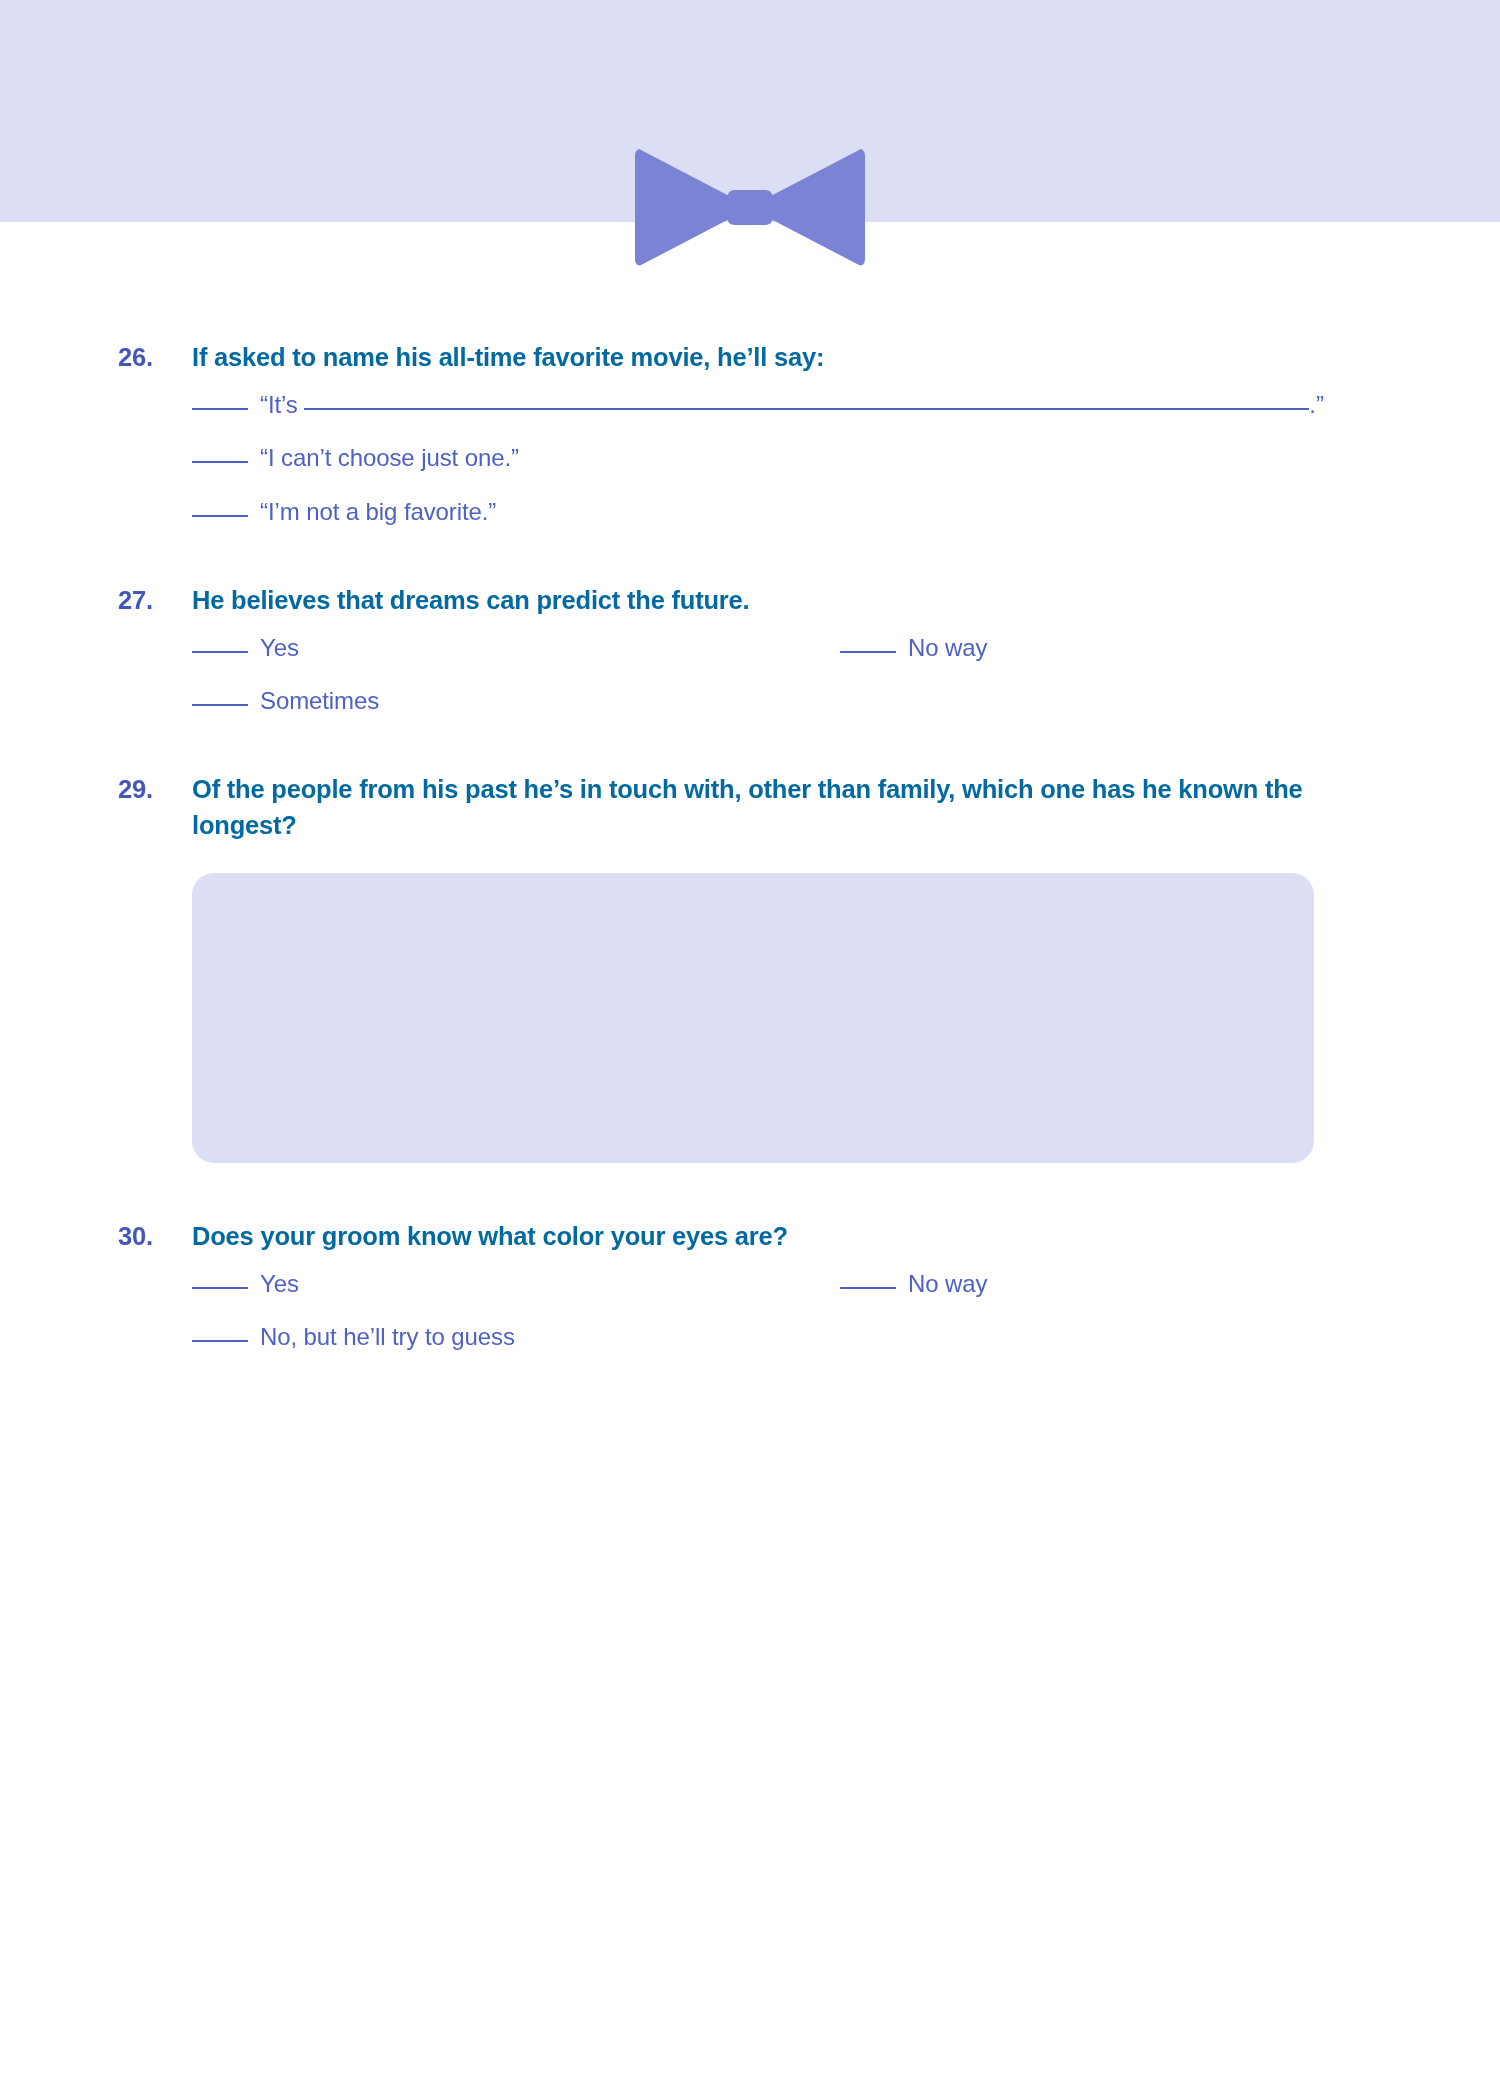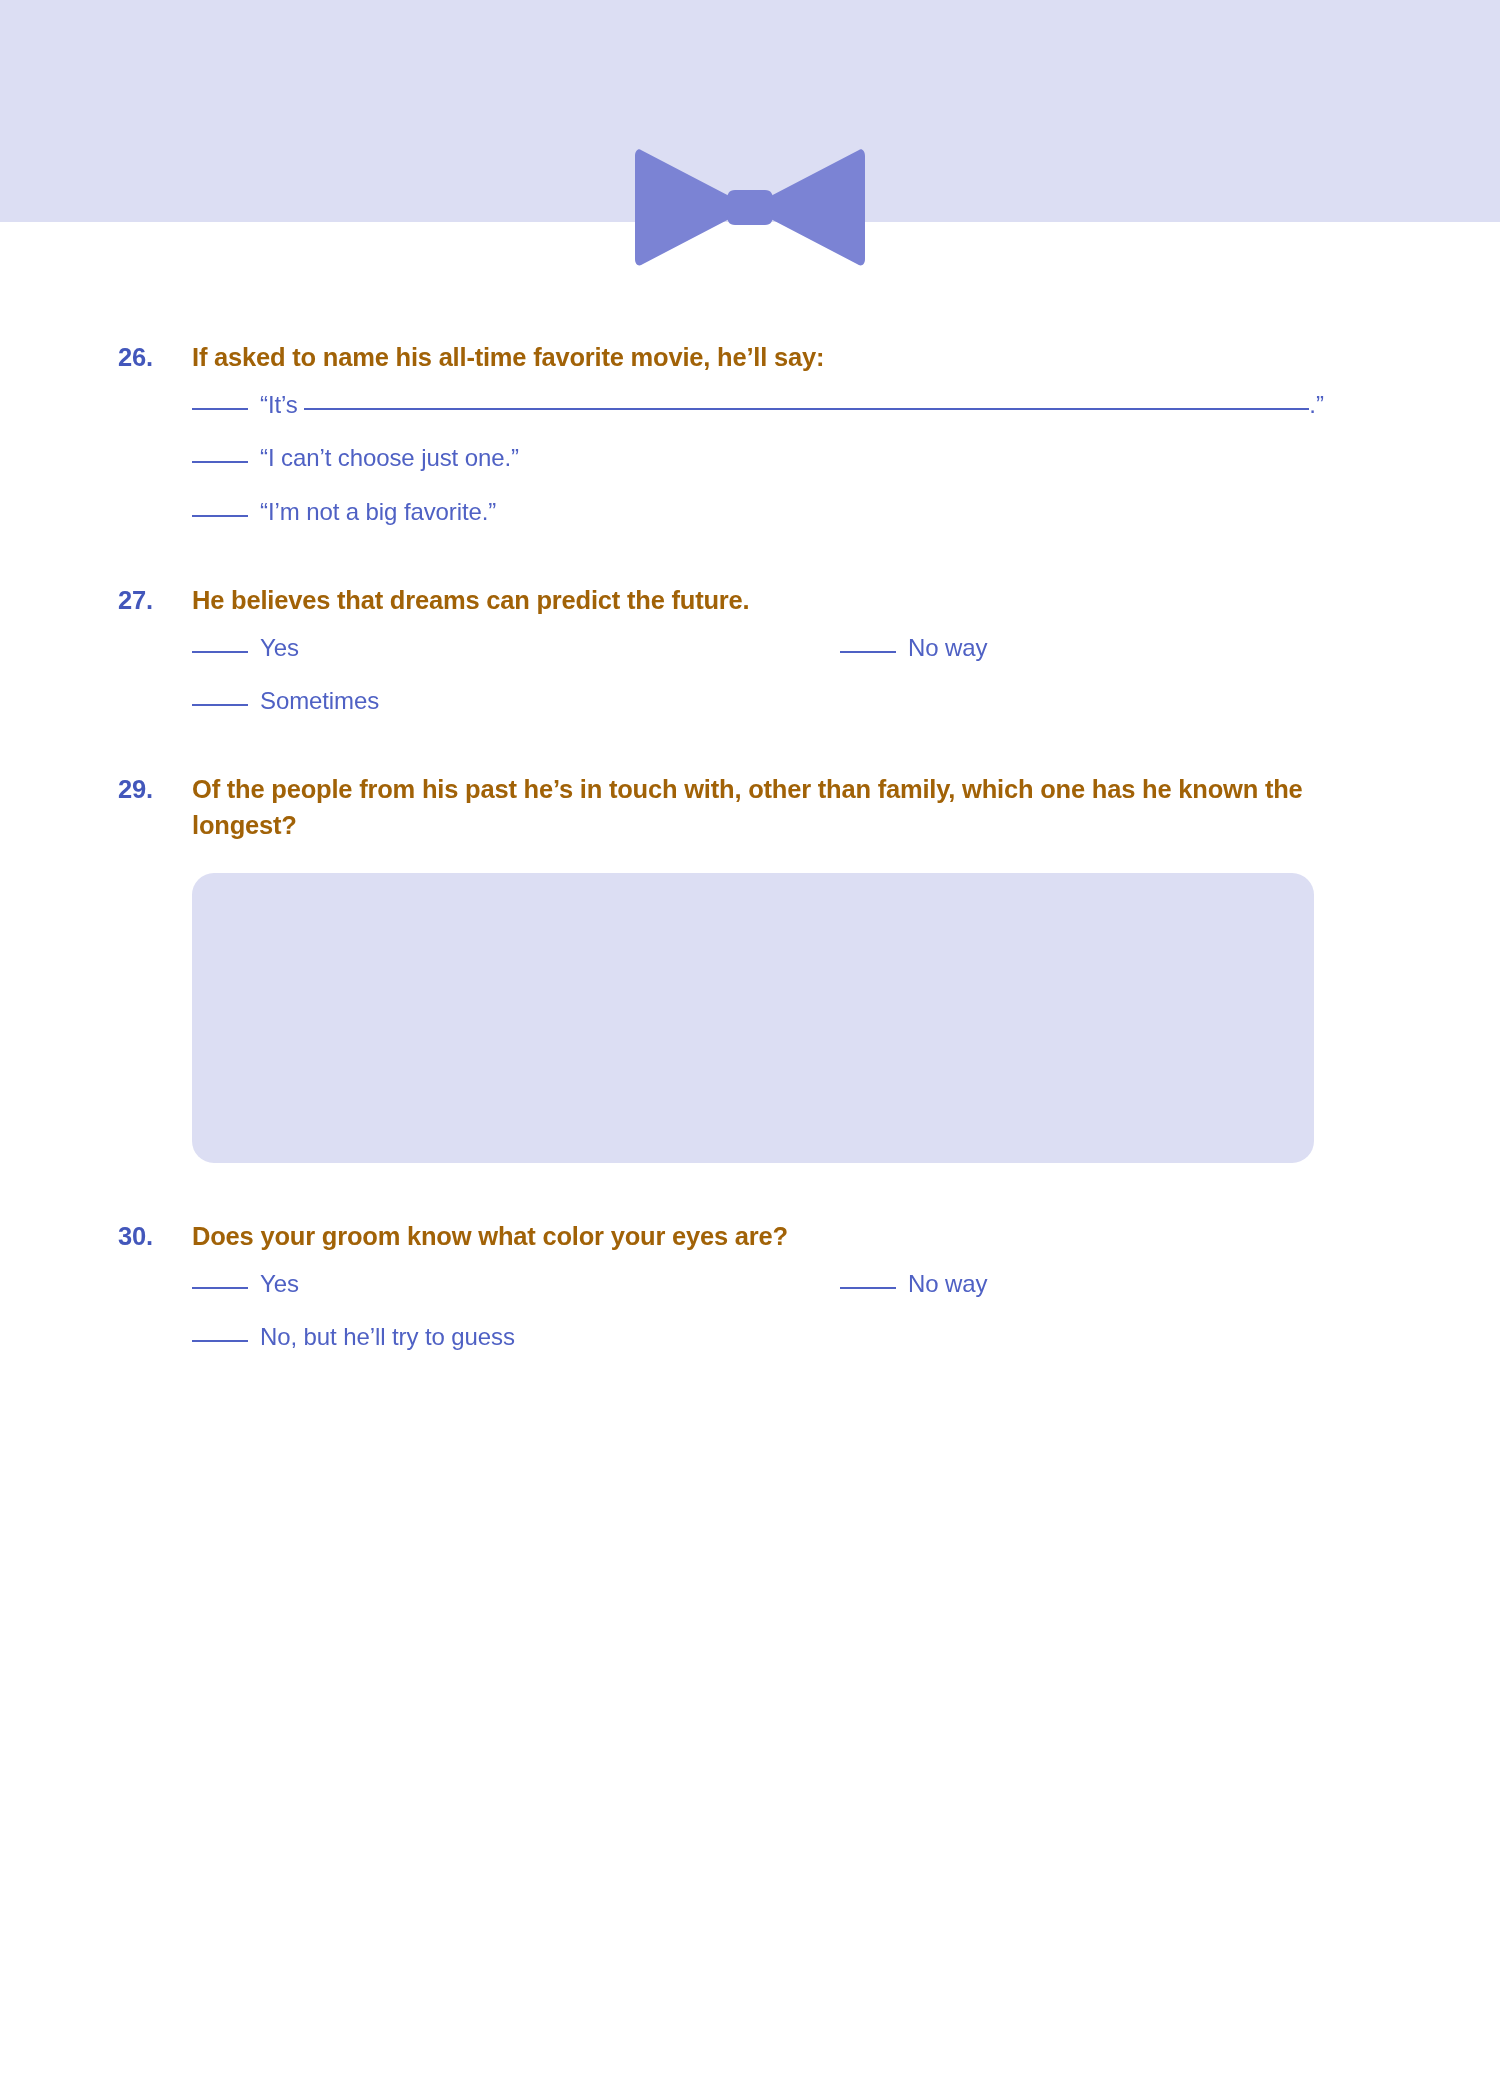--- a/index.html
+++ b/index.html
@@ -54,21 +54,21 @@
     font-size: 25.5px;
     letter-spacing: -0.2px;
     min-width: 74px;
     color: #4357bb;
     line-height: 1.38;
   }
   .q-text {
     font-weight: bold;
     font-size: 25.5px;
     letter-spacing: -0.2px;
-    color: #a16207;
+    color: #0369a1;
     line-height: 1.38;
     max-width: 1120px;
   }
 
   .answers {
     margin-left: 192px;
     margin-top: 14px;
   }
   .ans-row {
     display: flex;

